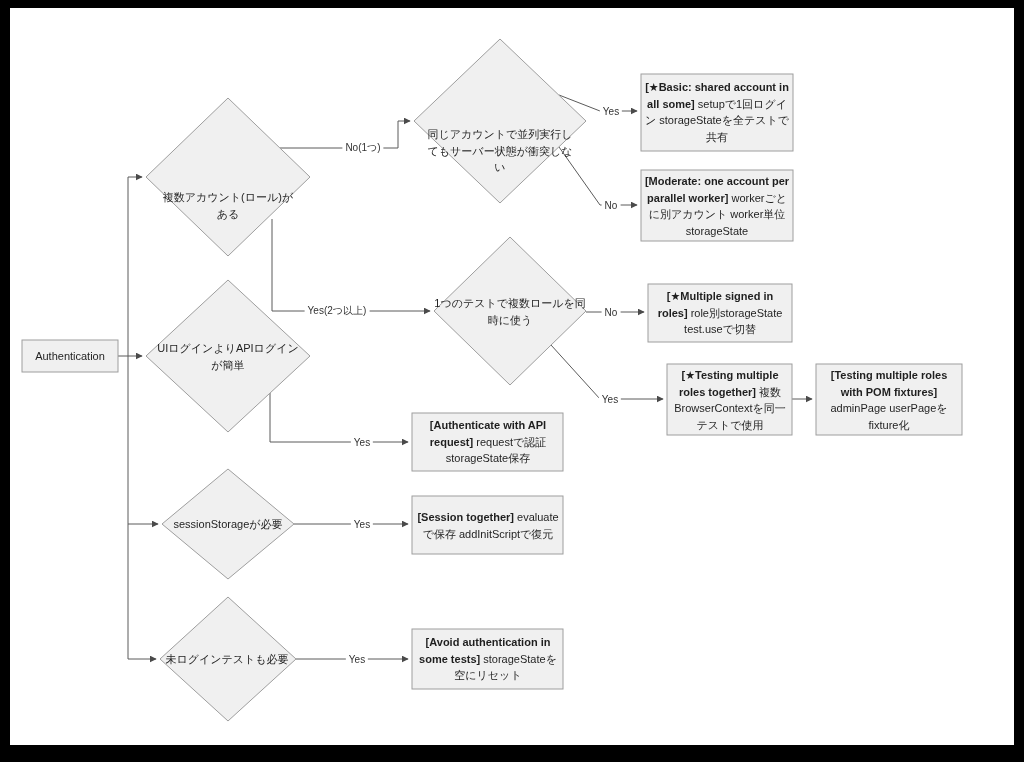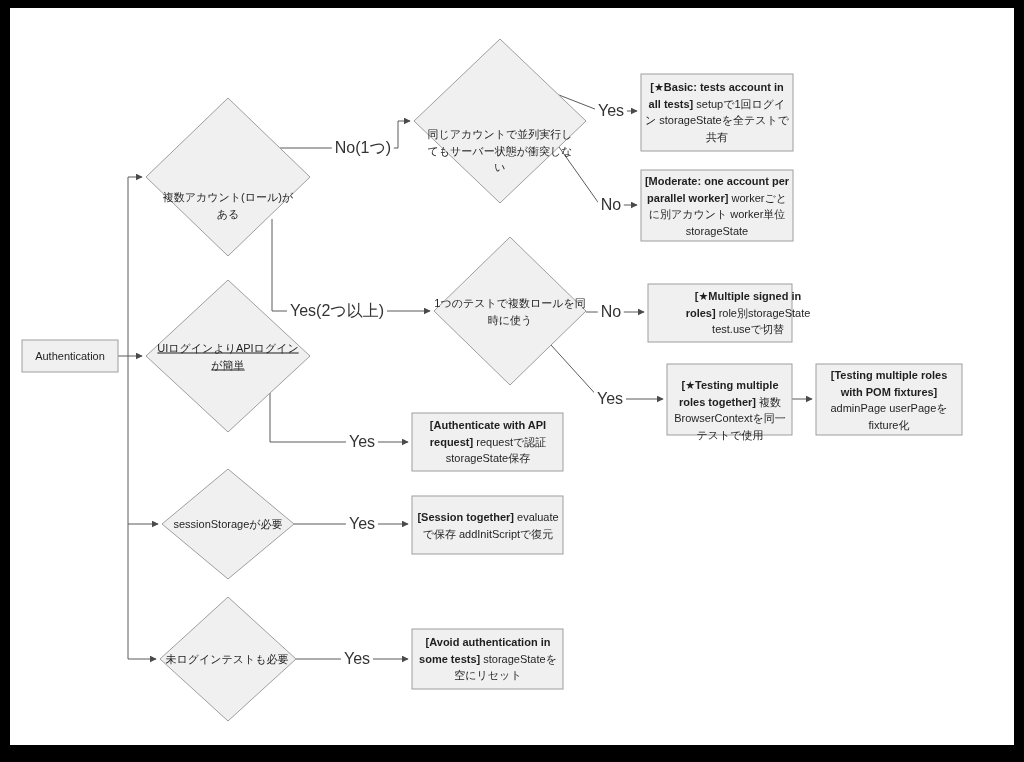--- a/index.html
+++ b/index.html
@@ -14,21 +14,21 @@
   .shape{fill:#f0f0f0;stroke:#9e9e9e;stroke-width:1;}
   .edge{fill:none;stroke:#5b5b5b;stroke-width:1;}
   .lbl{
     position:absolute;transform:translate(-50%,-50%);
     font-size:11px;line-height:1.5;text-align:center;
   }
   .pre{white-space:pre-line;}
   .boxlbl .b{font-weight:bold;}
   .edgelbl{
     position:absolute;transform:translate(-50%,-50%);
-    font-size:16px;background:#fff;padding:0 3px;white-space:nowrap;color:#333;
+    font-size:10px;background:#fff;padding:0 3px;white-space:nowrap;color:#333;
   }
 </style>
 </head>
 <body>
 
 <div class="canvas"></div>
 
 <svg class="layer" viewBox="0 0 1024 762">
   <defs>
     <marker id="arrow" viewBox="0 0 10 10" refX="9" refY="5" markerWidth="7" markerHeight="7" orient="auto">
@@ -71,40 +71,40 @@
   <rect class="shape" x="816" y="364" width="146" height="71"></rect>
   <rect class="shape" x="412" y="413" width="151" height="58"></rect>
   <rect class="shape" x="412" y="496" width="151" height="58"></rect>
   <rect class="shape" x="412" y="629" width="151" height="60"></rect>
 </svg>
 
 <div class="lbl" style="left:70px;top:356px;width:92px;">Authentication</div>
 
 <div class="lbl pre" style="left:228px;top:177px;width:160px;margin-top:28px;">複数アカウント(ロール)が
 ある</div>
-<div class="lbl pre" style="left:228px;top:356px;width:170px;text-decoration:underline;">UIログインよりAPIログイン
+<div class="lbl pre" style="left:228px;top:356px;width:170px;">UIログインよりAPIログイン
 が簡単</div>
 <div class="lbl pre" style="left:228px;top:524px;width:150px;">sessionStorageが必要</div>
 <div class="lbl pre" style="left:227px;top:659px;width:150px;">未ログインテストも必要</div>
 <div class="lbl pre" style="left:500px;top:121px;width:170px;margin-top:30px;">同じアカウントで並列実行し
 てもサーバー状態が衝突しな
 い</div>
 <div class="lbl pre" style="left:510px;top:311px;width:176px;">1つのテストで複数ロールを同
 時に使う</div>
 
 <div class="lbl boxlbl" style="left:717px;top:112px;width:146px;">
-  <span class="b">[★Basic: tests account in all tests]</span><span> setupで1回ログイン storageStateを全テストで共有</span>
+  <span class="b">[★Basic: shared account in all some]</span><span> setupで1回ログイン storageStateを全テストで共有</span>
 </div>
 <div class="lbl boxlbl" style="left:717px;top:206px;width:146px;">
   <span class="b">[Moderate: one account per parallel worker]</span><span> workerごとに別アカウント worker単位storageState</span>
 </div>
-<div class="lbl boxlbl" style="left:720px;top:313px;width:138px;margin-left:28px;">
+<div class="lbl boxlbl" style="left:720px;top:313px;width:138px;">
   <span class="b">[★Multiple signed in roles]</span><span> role別storageState test.useで切替</span>
 </div>
-<div class="lbl boxlbl" style="left:730px;top:400px;width:118px;margin-top:10px;">
+<div class="lbl boxlbl" style="left:730px;top:400px;width:118px;">
   <span class="b">[★Testing multiple roles together]</span><span> 複数BrowserContextを同一テストで使用</span>
 </div>
 <div class="lbl boxlbl" style="left:889px;top:400px;width:140px;">
   <span class="b">[Testing multiple roles with POM fixtures]</span><span> adminPage userPageをfixture化</span>
 </div>
 <div class="lbl boxlbl" style="left:488px;top:442px;width:144px;">
   <span class="b">[Authenticate with API request]</span><span> requestで認証 storageState保存</span>
 </div>
 <div class="lbl boxlbl" style="left:488px;top:525px;width:144px;">
   <span class="b">[Session together]</span><span> evaluateで保存 addInitScriptで復元</span>

